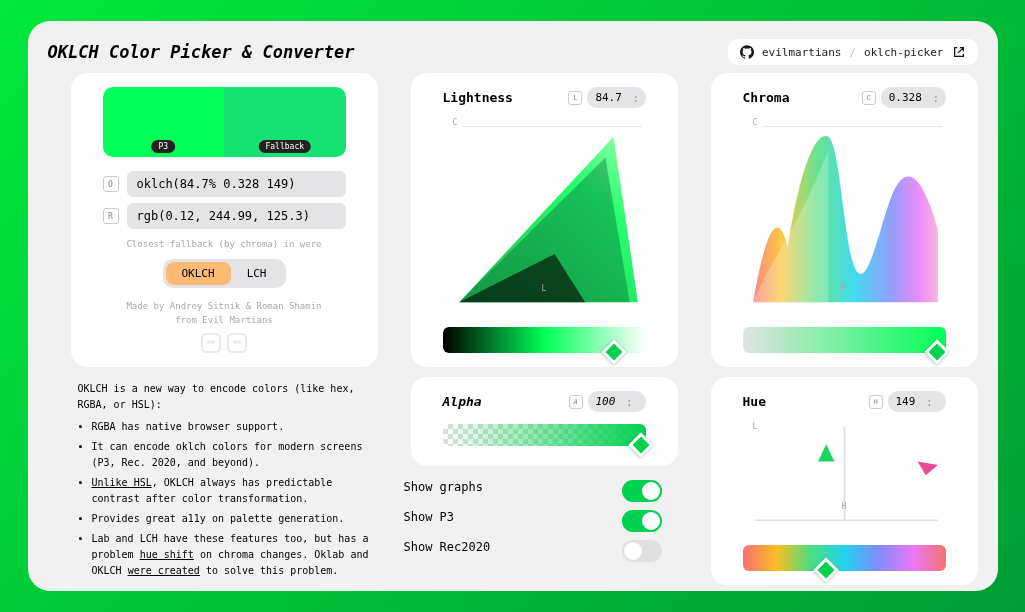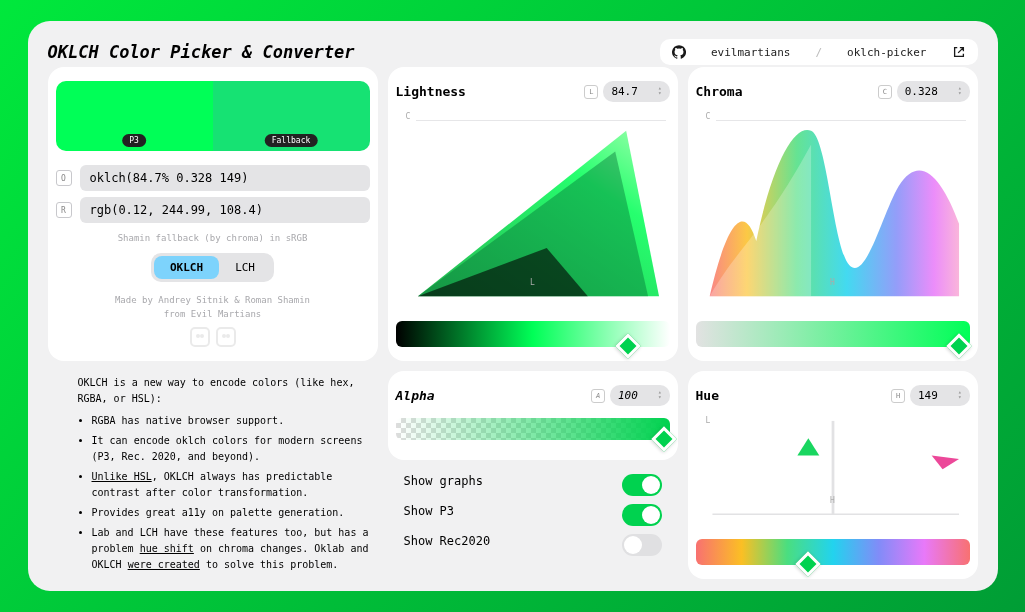--- a/index.html
+++ b/index.html
@@ -21,55 +21,55 @@
     display:flex;align-items:center;justify-content:center;
     width:1025px;height:612px;overflow:hidden;
   }
   .app{
     width:970px;height:570px;
     background:var(--panel);
     border-radius:22px;
     padding:18px 20px 16px 20px;
     display:flex;flex-direction:column;
   }
-  .topbar{display:flex;align-items:center;justify-content:space-between;margin-bottom:2px;}
+  .topbar{display:flex;align-items:center;justify-content:space-between;margin-bottom:8px;}
   .title{font-size:17px;font-weight:700;font-style:italic;}
-  .repo{background:#fff;border-radius:10px;padding:6px 12px;display:flex;align-items:center;gap:25px;font-size:11px;color:#222;}
+  .repo{background:#fff;border-radius:10px;padding:6px 12px;display:flex;align-items:center;gap:8px;font-size:11px;color:#222;}
   .repo svg{width:14px;height:14px;}
   .repo .sep{color:#bbb;}
   .grid{flex:1;display:grid;grid-template-columns:330px 1fr 1fr;grid-template-rows:auto auto;gap:10px;min-height:0;}
-  .card{background:var(--card);border-radius:16px;padding:14px 8px;}
+  .card{background:var(--card);border-radius:16px;padding:14px 32px;margin-left:23px;}
   .left{grid-row:1 / span 1;display:flex;flex-direction:column;}
   .swatches{display:flex;gap:0;border-radius:10px;overflow:hidden;margin-bottom:14px;}
   .sw{flex:1;height:70px;position:relative;}
   .sw.p3{background:var(--p3);}
   .sw.fb{background:#16e273;}
   .sw .tag{position:absolute;bottom:4px;left:50%;transform:translateX(-50%);background:#222;color:#fff;font-size:8px;padding:2px 7px;border-radius:8px;}
   .inputrow{display:flex;align-items:center;gap:8px;margin-bottom:6px;}
   .badge{width:16px;height:16px;border:1px solid #c8c8cc;border-radius:3px;font-size:8px;display:flex;align-items:center;justify-content:center;color:#888;}
   .codebox{flex:1;background:var(--chip);border-radius:6px;padding:6px 10px;font-size:12px;}
   .hint{text-align:center;font-size:9px;color:var(--mut);margin:4px 0 10px;}
   .seg{align-self:center;display:flex;background:var(--chip);border-radius:10px;padding:3px;}
   .seg button{border:0;background:transparent;font-family:inherit;font-size:11px;padding:5px 16px;border-radius:8px;cursor:pointer;}
-  .seg button.on{background:#7dd3fc;font-weight:700;}
+  .seg button.on{background:#fdba74;font-weight:400;}
   .credit{text-align:center;font-size:9px;color:var(--mut);margin-top:12px;line-height:1.5;}
   .bots{display:flex;gap:6px;justify-content:center;margin-top:6px;opacity:.3;}
   .bots span{width:20px;height:20px;border:2px solid #bbb;border-radius:5px;position:relative;}
   .bots span::before,.bots span::after{content:"";position:absolute;width:4px;height:4px;background:#bbb;border-radius:50%;top:5px;}
   .bots span::before{left:4px;} .bots span::after{right:4px;}
   .prose{grid-column:1;font-size:10px;line-height:1.6;padding:4px 4px 0 30px;}
   .prose ul{padding-left:14px;margin:6px 0;}
   .prose li{margin-bottom:4px;}
   .prose u{text-decoration:underline;}
   .ch{display:flex;flex-direction:column;}
   .ch-head{display:flex;align-items:center;justify-content:space-between;margin-bottom:8px;}
   .ch-title{font-size:13px;font-weight:700;}
   .ch-val{display:flex;align-items:center;gap:5px;}
   .ch-val .k{width:14px;height:14px;border:1px solid #ccc;border-radius:3px;font-size:7px;display:flex;align-items:center;justify-content:center;color:#888;}
-  .ch-val .n{background:var(--chip);border-radius:10px;padding:4px 8px;font-size:11px;min-width:58px;text-align:right;display:flex;align-items:flex-start;gap:20px;}
+  .ch-val .n{background:var(--chip);border-radius:10px;padding:4px 8px;font-size:11px;min-width:58px;text-align:right;display:flex;align-items:center;gap:12px;}
   .stepper{display:flex;flex-direction:column;font-size:6px;line-height:5px;color:#999;}
   .plot{position:relative;flex:1;min-height:100px;}
   .axis-y{position:absolute;left:10px;top:2px;font-size:8px;color:#aaa;}
   .axis-top{position:absolute;left:20px;right:4px;top:10px;height:1px;background:#e6e6e8;}
   .axis-x{position:absolute;bottom:30px;left:50%;transform:translateX(-50%);font-size:8px;color:#aaa;}
   .slider{position:relative;height:26px;margin-top:4px;}
   .track{position:absolute;inset:0;border-radius:6px;}
   .thumb{position:absolute;bottom:-8px;width:18px;height:18px;background:var(--green);border:3px solid #fff;transform:translateX(-50%) rotate(45deg);box-shadow:0 1px 4px rgba(0,0,0,.2);}
   .lightness .track{background:linear-gradient(90deg,#000,#00ff57,#fff);}
   .chroma .track{background:linear-gradient(90deg,#e2e2e2,#00ff57);}
@@ -117,23 +117,23 @@
         <div class="sw fb">
             <span class="tag">Fallback</span>
           </div>
       </div>
       <div class="inputrow">
         <span class="badge">O</span>
         <div class="codebox">oklch(84.7% 0.328 149)</div>
       </div>
       <div class="inputrow">
         <span class="badge">R</span>
-        <div class="codebox">rgb(0.12, 244.99, 108.4)</div>
-      </div>
-      <div class="hint">Shamin fallback (by chroma) in sRGB</div>
+        <div class="codebox">rgb(0.12, 244.99, 125.3)</div>
+      </div>
+      <div class="hint">Closest fallback (by chroma) in were</div>
       <div class="seg">
         <button class="on">OKLCH</button>
         <button>LCH</button>
       </div>
       <div class="credit">
         <div>Made by Andrey Sitnik &amp; Roman Shamin</div>
         <div>from Evil Martians</div>
       </div>
       <div class="bots">
           <span></span>

